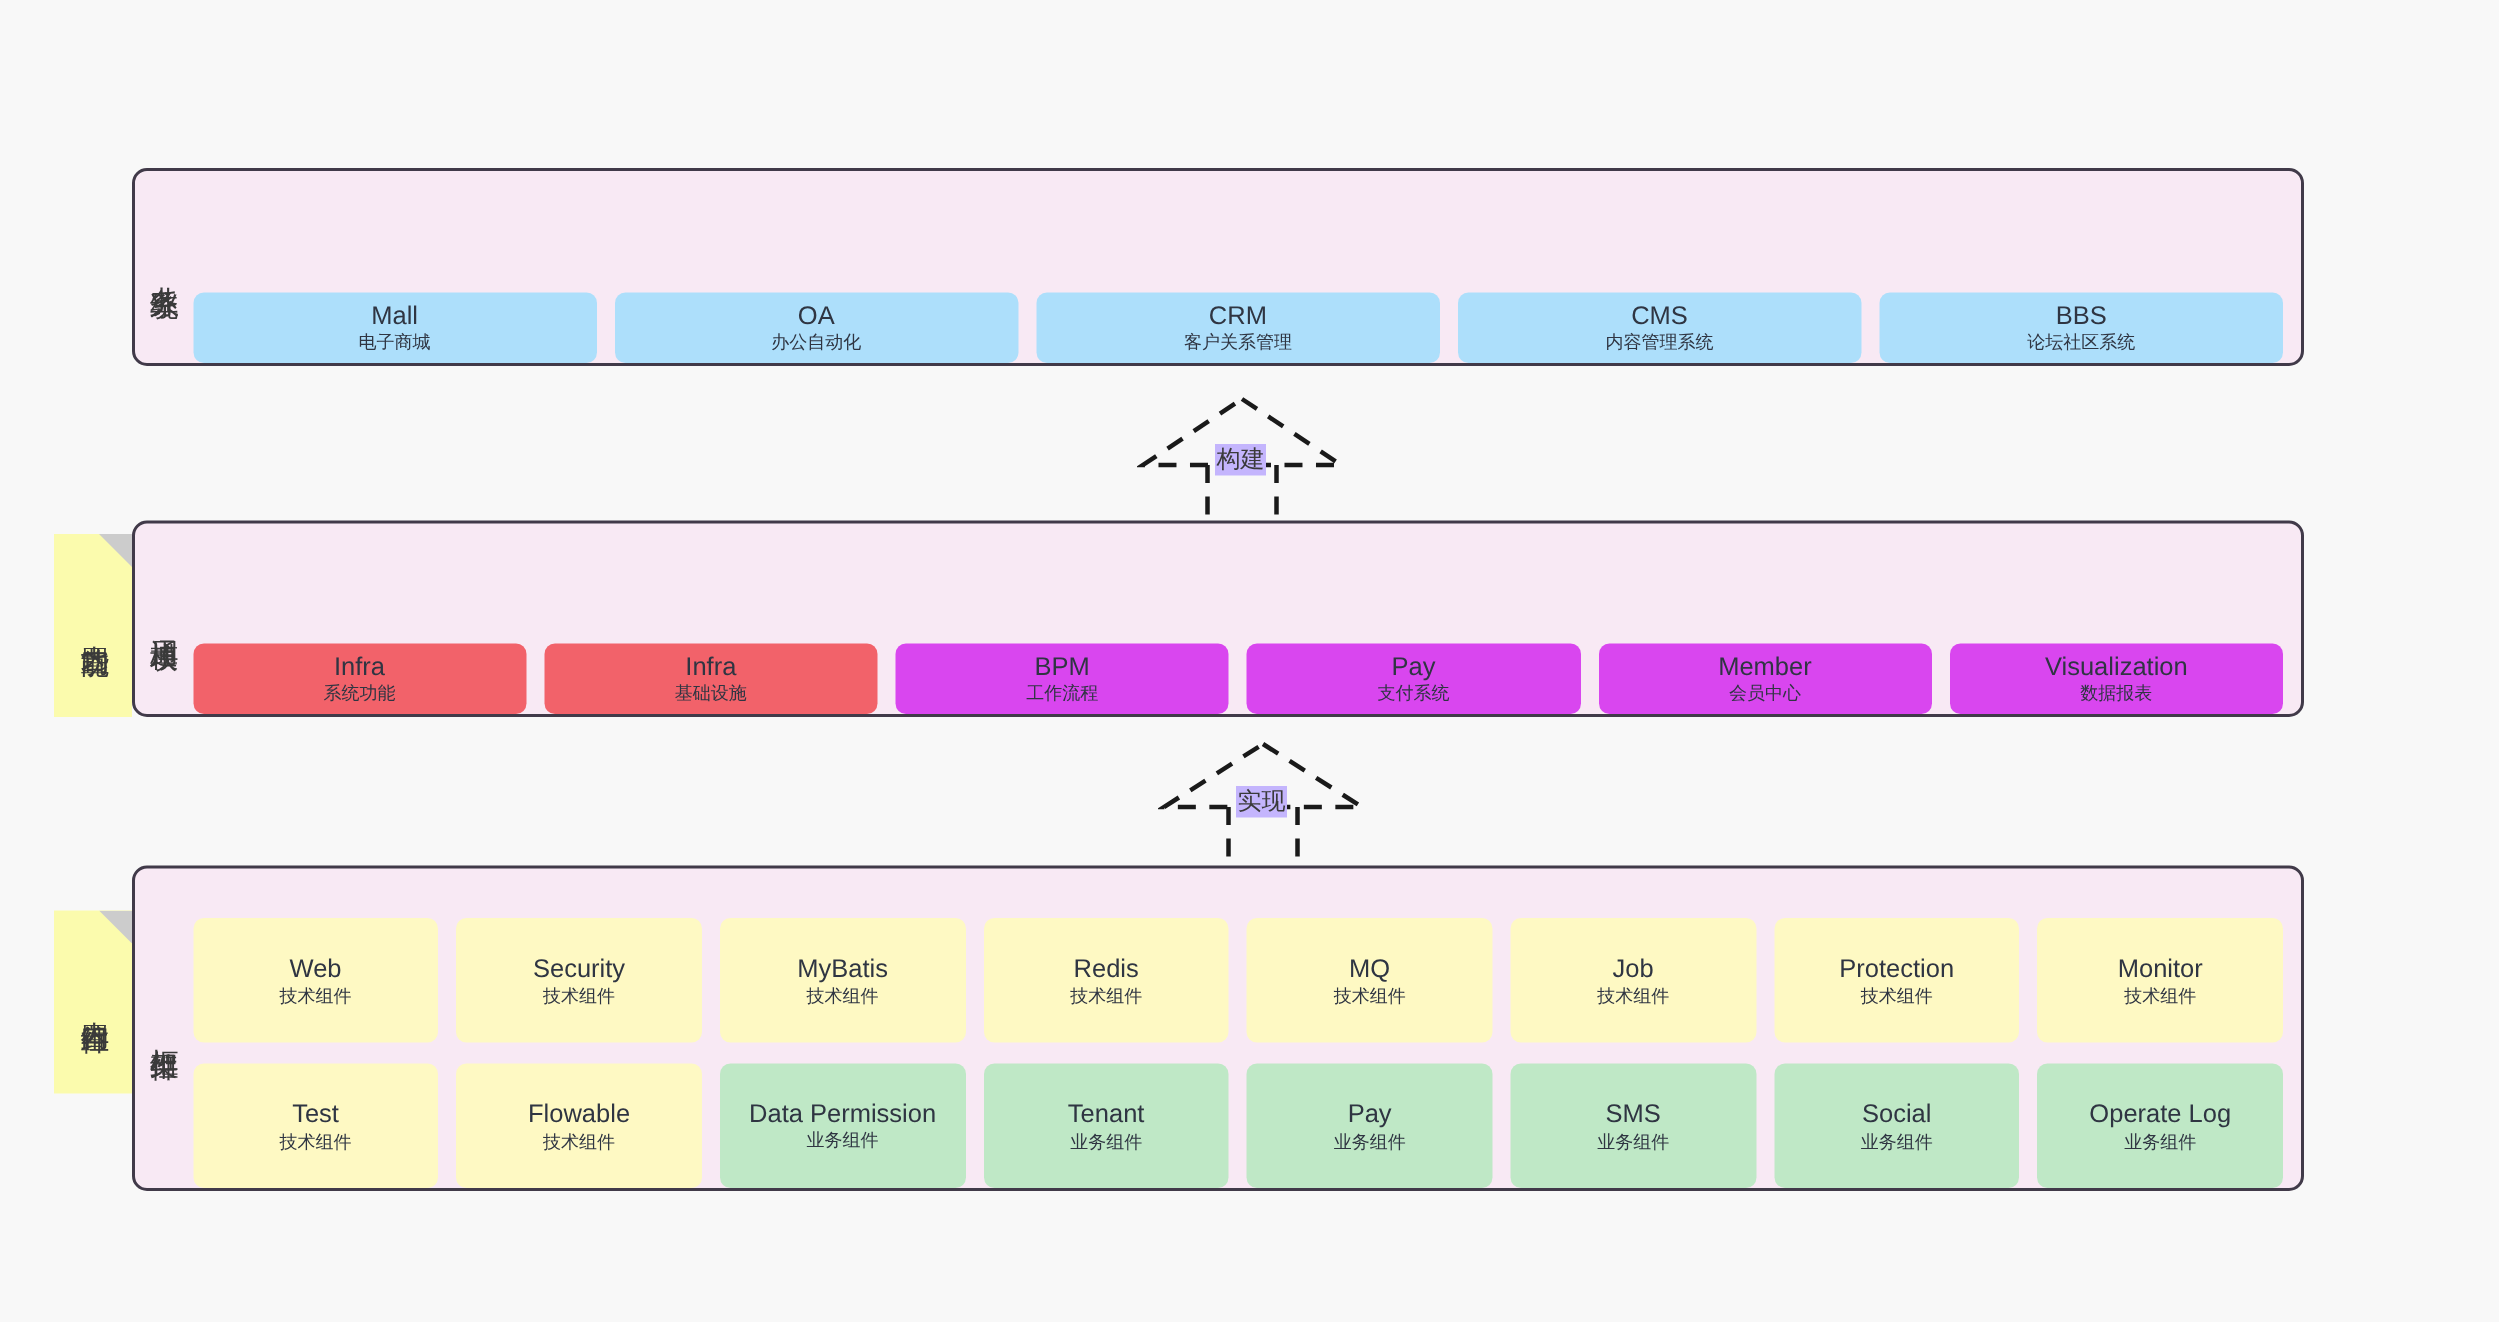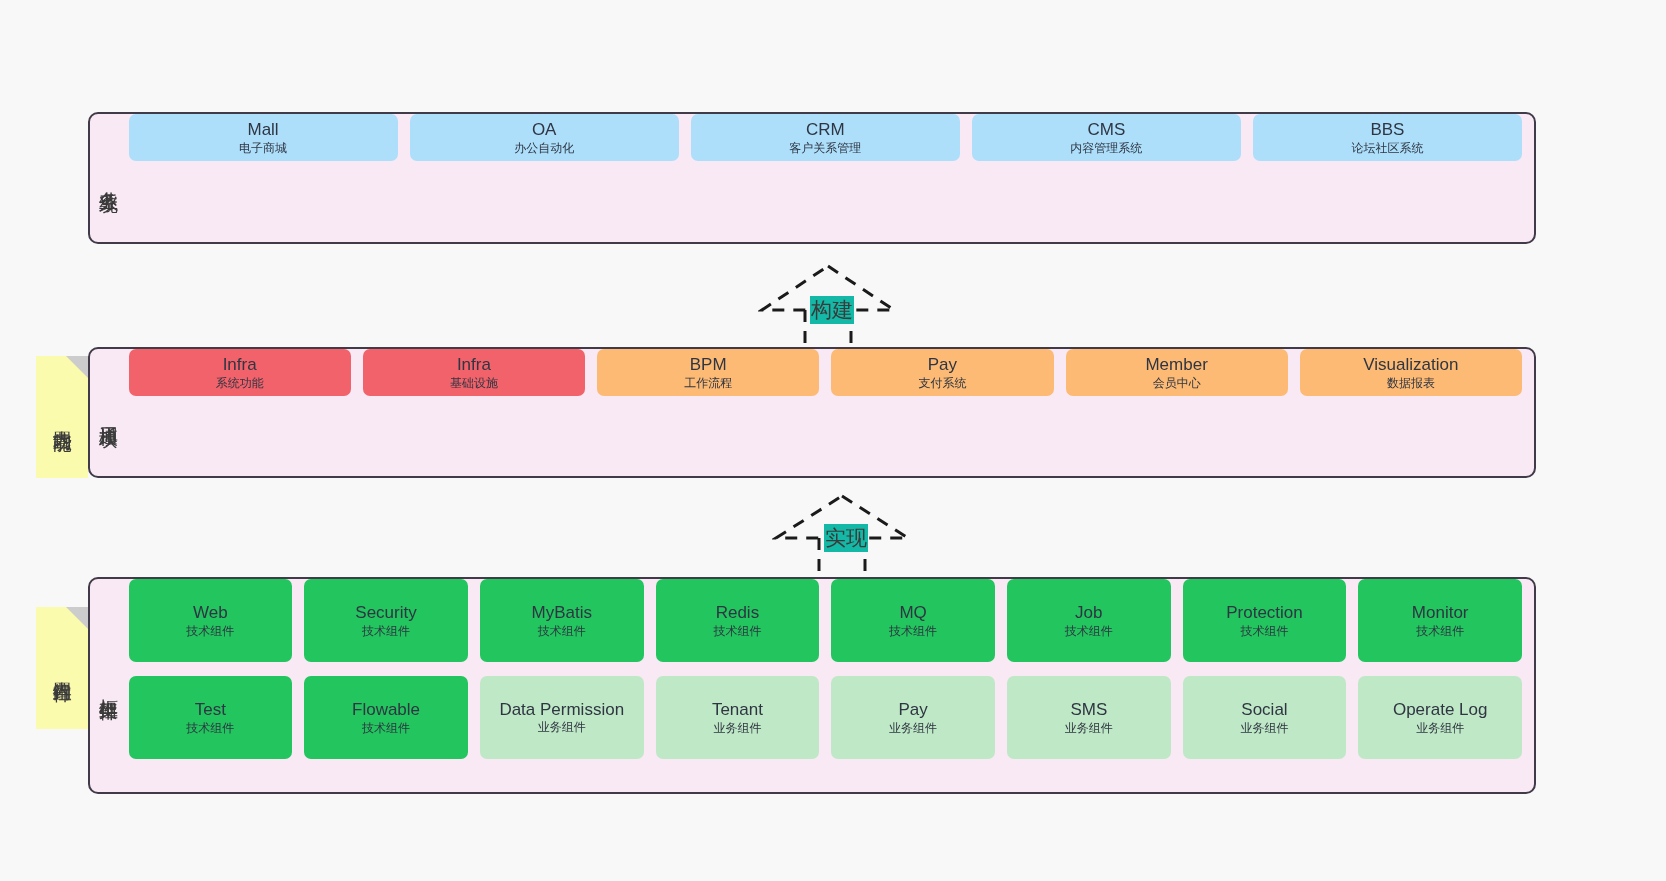--- a/index.html
+++ b/index.html
@@ -45,21 +45,21 @@
     justify-content: center;
     padding: 0 6px 0 8px;
     flex: 0 0 auto;
     user-select: none;
   }
 
   .layer-body {
     flex: 1 1 auto;
     display: flex;
     flex-direction: column;
-    justify-content: flex-start;
+    justify-content: flex-end;
     gap: 14px;
     padding: 0 12px 0 4px;
   }
   .row {
     display: flex;
     gap: 12px;
     align-items: stretch;
   }
 
   
@@ -80,22 +80,22 @@
     font-size: 17px;
     color: #2f3542;
   }
   .card .cn {
     font-size: 12px;
     color: #2f3542;
   }
 
   .card.blue      { background: #addffb; }
   .card.red       { background: #f2626a; }
-  .card.pink      { background: #fdba74; }
-  .card.green     { background: #22c55e; }
+  .card.pink      { background: #d946ef; }
+  .card.green     { background: #fef9c3; }
   .card.lightgreen{ background: #bfe8c6; }
 
   
   .note {
     position: absolute;
     background: #fbfbad;
     box-sizing: border-box;
     display: flex;
     align-items: center;
     justify-content: center;
@@ -119,25 +119,25 @@
     user-select: none;
   }
 
   
   .connector {
     position: absolute;
   }
   .connector svg { display: block; }
   .connector .conn-label {
     position: absolute;
-    font-size: 21px;
+    font-size: 16px;
     color: #3a3a3a;
     white-space: nowrap;
     user-select: none;
-    background: #14b8a6;
+    background: #c4b5fd;
     padding: 0 1px;
   }
 </style>
 </head>
 <body>
 
 <div id="canvas">
 
   <div class="layer" id="layer-business-system" style="left:88px; top:112px; width:1448px; height:132px;">
     <div class="layer-title">业务系统</div>

